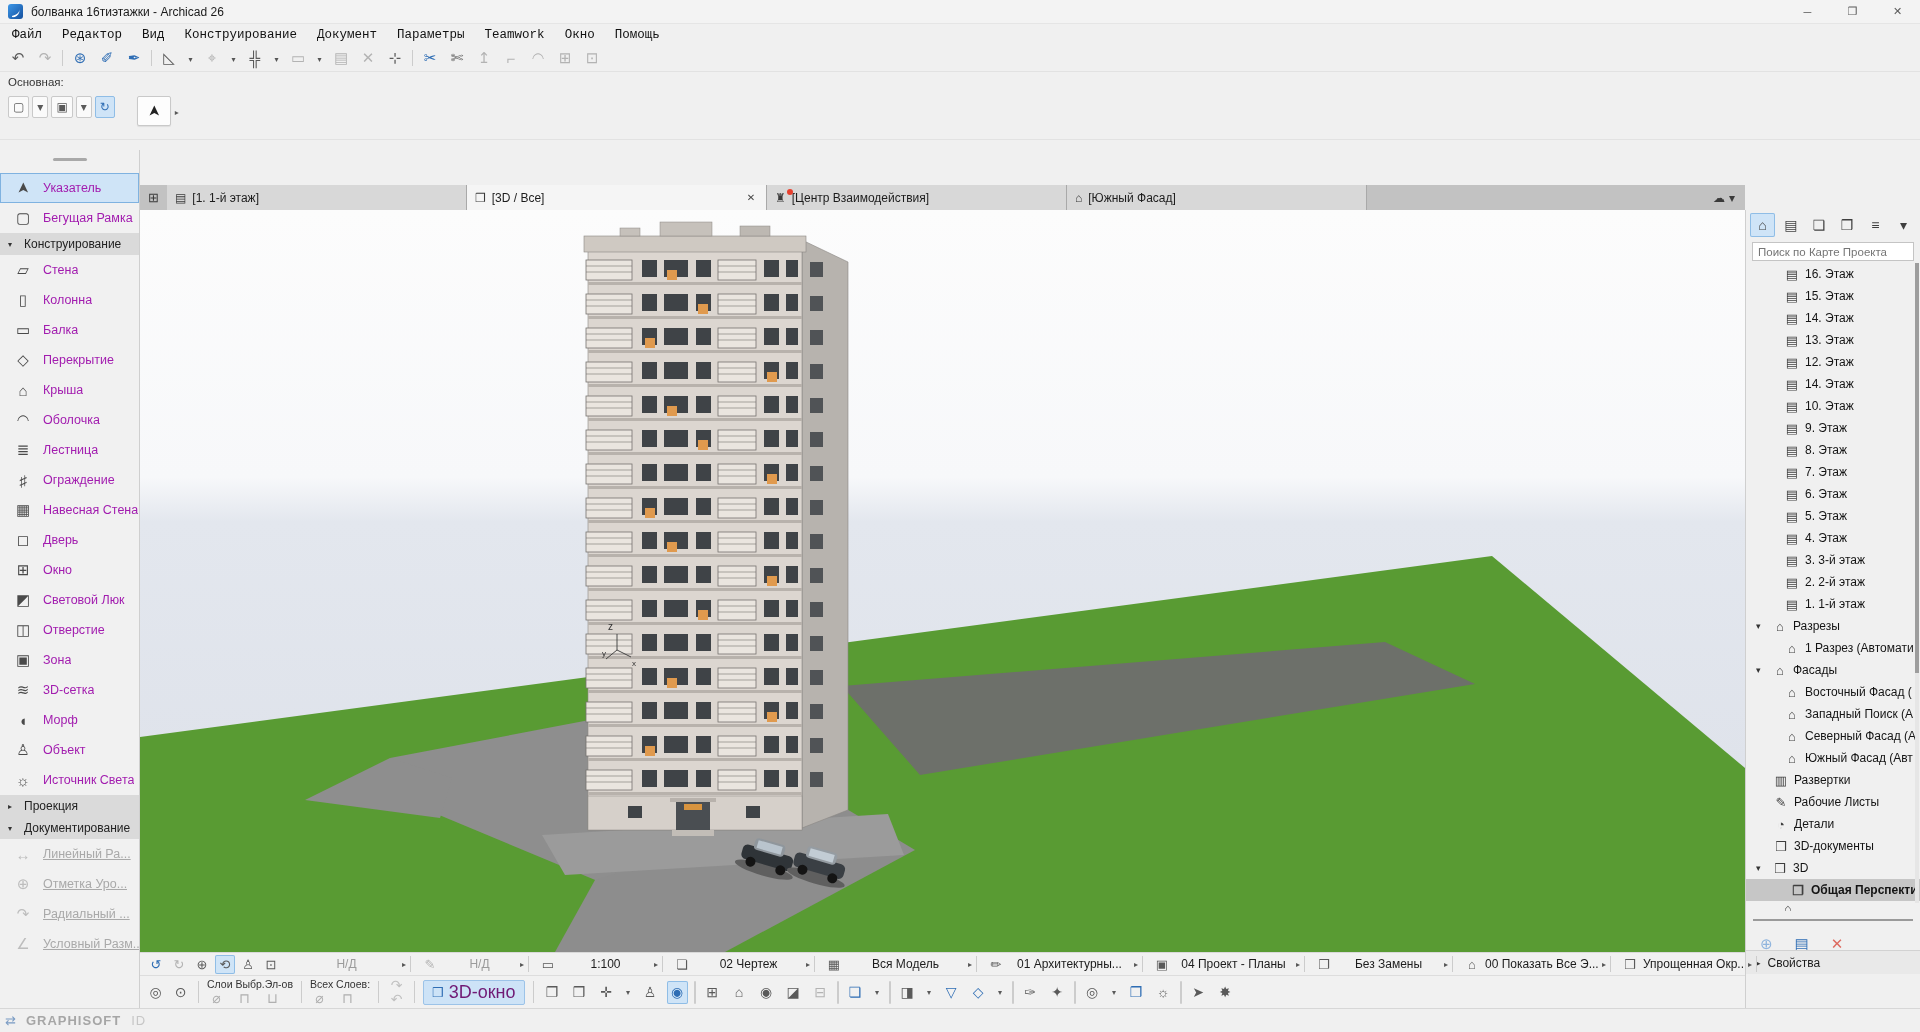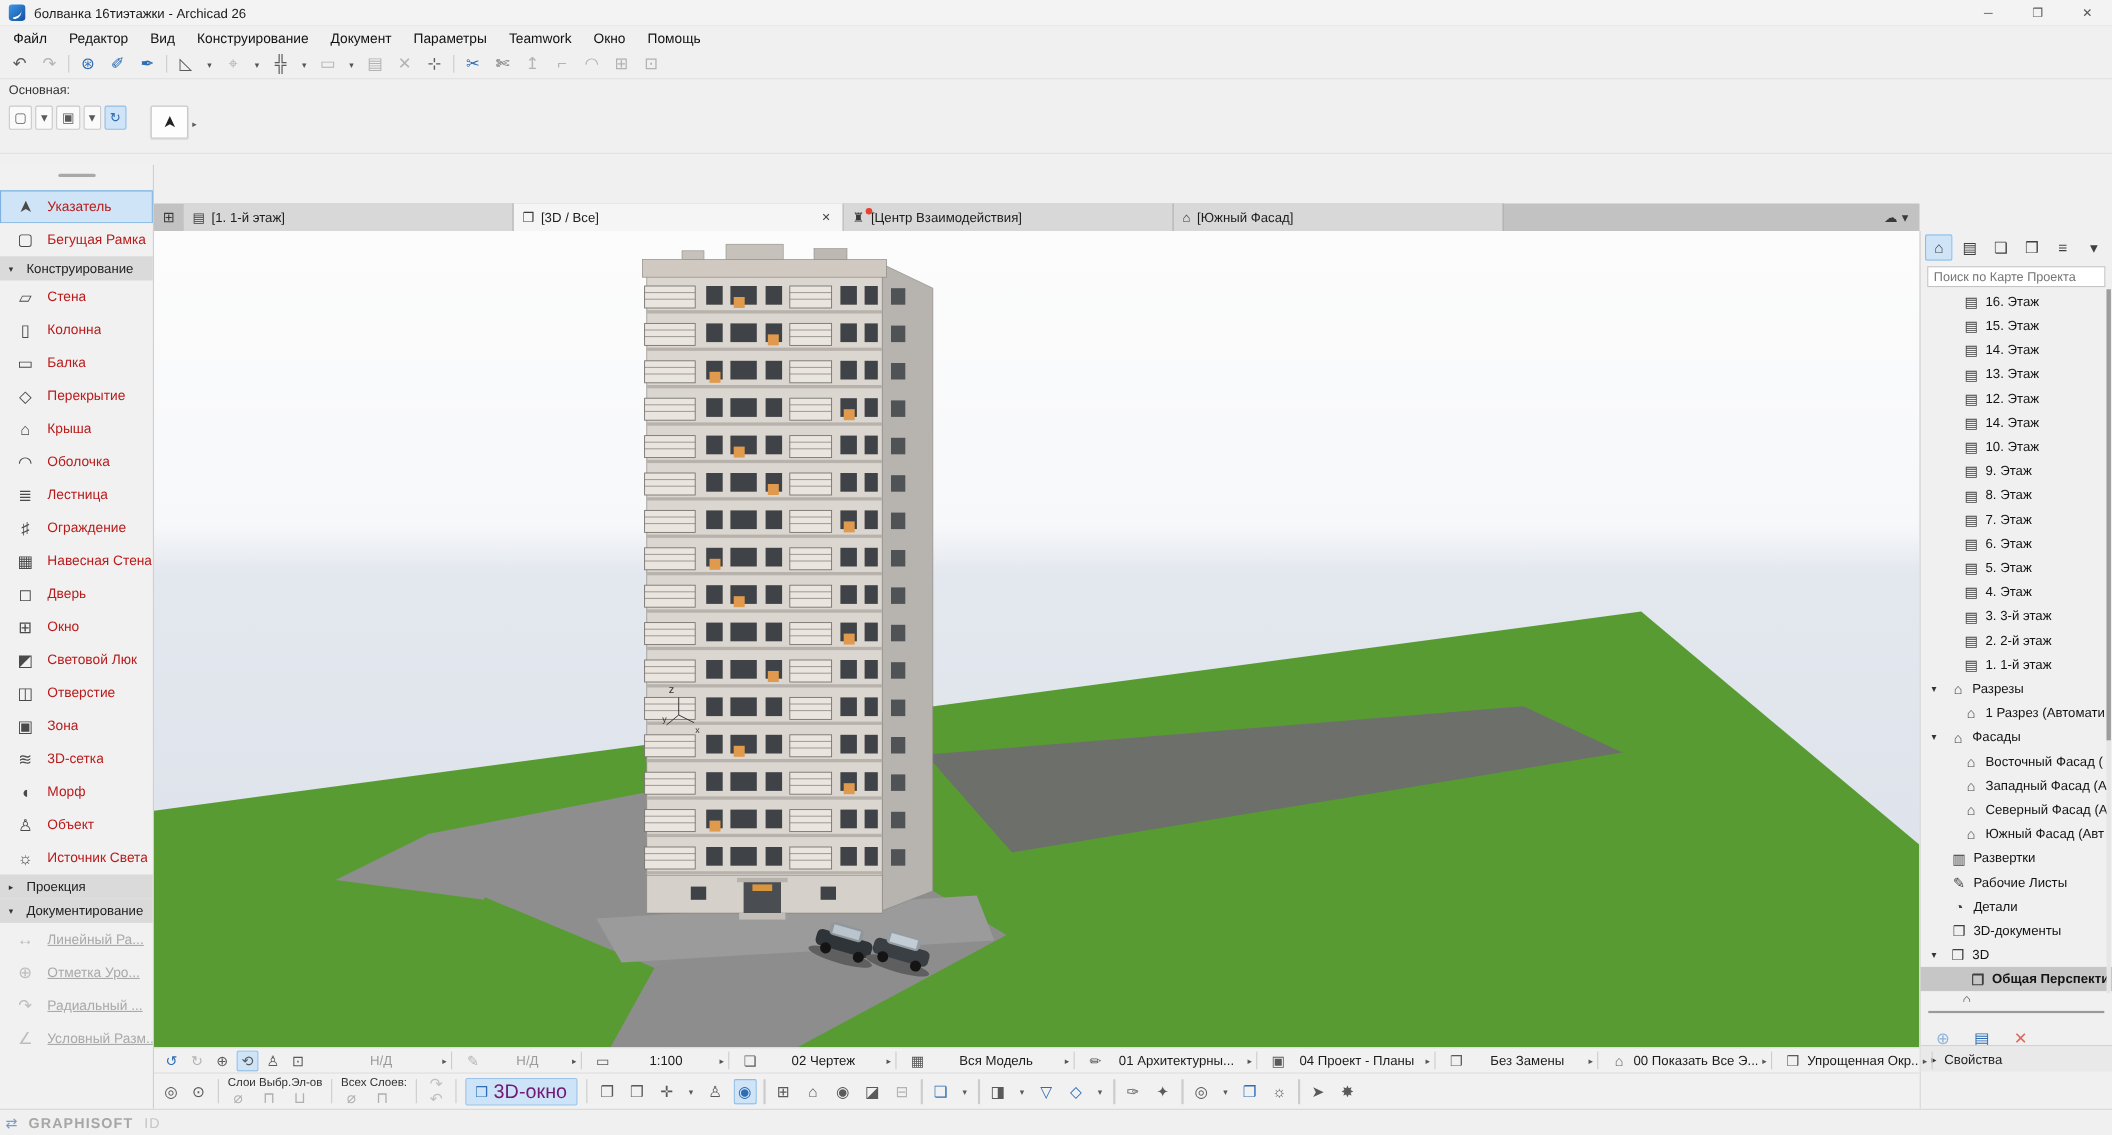--- a/index.html
+++ b/index.html
@@ -14,21 +14,21 @@
   .sep{width:1px;height:16px;background:#cccccc;display:inline-block;}
   
   #titlebar{left:0;top:0;width:1920px;height:24px;background:#f3f3f3;display:flex;align-items:center;border-bottom:1px solid #e5e5e5;}
   #app-logo{width:15px;height:15px;margin:0 8px 0 8px;border-radius:3px;background:linear-gradient(135deg,#3c97e8,#15509e);position:relative;flex:none;}
   #app-logo::after{content:"";position:absolute;left:3px;top:4px;width:9px;height:7px;border-bottom:2px solid #fff;border-radius:0 0 8px 2px;transform:rotate(-12deg);}
   #title-text{font-size:12px;color:#1a1a1a;}
   #titlebar .spacer{flex:1;}
   .win-btn{width:45px;height:24px;display:inline-flex;align-items:center;justify-content:center;font-size:11px;color:#333;}
   .win-btn:last-child{color:#333;}
   
-  #menubar{left:0;top:24px;width:1920px;height:21px;background:#f0f0f0;display:flex;align-items:center;padding-left:2px;}
+  #menubar{left:0;top:24px;width:1920px;height:21px;background:#f0f0f0;display:flex;align-items:center;padding-left:2px;font-family:Liberation Mono, monospace;}
   .menu-item{padding:2px 10px;font-size:12.5px;color:#111;}
   
   #toolbar{left:0;top:45px;width:1920px;height:27px;display:flex;align-items:center;gap:7px;padding-left:8px;border-bottom:1px solid #e2e2e2;}
   #toolbar .icon{font-size:15px;width:20px;}
   #toolbar .icon[data-name="dropdown-icon"]{font-size:8px;width:9px;color:#555;}
   
   #optionsrow{left:0;top:72px;width:1920px;height:20px;display:flex;align-items:center;padding-left:8px;color:#333;font-size:11.5px;}
   #toolsettings{left:0;top:92px;width:1920px;height:48px;display:flex;align-items:flex-start;gap:4px;padding:4px 0 0 8px;border-bottom:1px solid #e2e2e2;}
   .ts-btn{height:22px;border:1px solid #c9c9c9;background:#fafafa;border-radius:2px;display:inline-flex;align-items:center;padding:0 4px;gap:2px;}
   .ts-btn .icon{font-size:12px;}
@@ -47,21 +47,21 @@
   .tab .tab-close{flex:none;font-size:10px;color:#444;width:14px;text-align:center;}
   .tab .dot{position:absolute;left:20px;top:4px;width:6px;height:6px;border-radius:50%;background:#e8412f;}
   #tabstrip .spacer{flex:1;}
   #tabstrip-right{display:flex;align-items:center;gap:4px;padding-right:10px;}
   #tabstrip-right .icon{font-size:12px;color:#3a3a3a;}
   
   #toolbox{left:0;top:150px;width:140px;height:858px;background:#f1f1f1;border-right:1px solid #cfcfcf;overflow:hidden;}
   #toolbox-handle{width:34px;height:3px;background:#a9a9a9;margin:8px auto 12px auto;border-radius:2px;}
   .tb-item.tool{height:30px;display:flex;align-items:center;gap:9px;padding-left:12px;}
   .tb-item.tool .icon{width:22px;font-size:15px;color:#4a4a4a;flex:none;}
-  .tb-item.tool .tb-label{font-size:12.5px;color:#b91c1c;white-space:nowrap;overflow:hidden;}
+  .tb-item.tool .tb-label{font-size:12.5px;color:#a21caf;white-space:nowrap;overflow:hidden;}
   .tb-item.tool.selected{background:#cfe4f7;box-shadow:inset 0 0 0 1px #7fb2e0;}
   .tb-item.tool.disabled .tb-label{color:#a9a9a9;text-decoration:underline;}
   .tb-item.tool.disabled .icon{color:#bdbdbd;}
   .tb-item.header{height:22px;background:#dadada;display:flex;align-items:center;gap:6px;padding-left:8px;font-size:12px;color:#222;}
   .tb-item.header .chev{font-size:8px;color:#333;width:10px;}
   
   #viewport{left:140px;top:210px;width:1605px;height:742px;background:#fbfbfc;}
   
   #sidebar{left:1745px;top:210px;width:175px;height:798px;background:#f0f0f0;border-left:1px solid #cfcfcf;}
   #nav-icons{display:flex;align-items:center;gap:3px;padding:3px 4px;height:30px;}
@@ -686,21 +686,21 @@
 
         <div class="tree-item level-2" data-name="project-map-item">
 
           <span class="icon" data-name="elevation-icon">⌂</span>
           <span>Восточный Фасад (</span>
         </div>
 
         <div class="tree-item level-2" data-name="project-map-item">
 
           <span class="icon" data-name="elevation-icon">⌂</span>
-          <span>Западный Фасад (А</span>
+          <span>Западный Поиск (А</span>
         </div>
 
         <div class="tree-item level-2" data-name="project-map-item">
 
           <span class="icon" data-name="elevation-icon">⌂</span>
           <span>Северный Фасад (А</span>
         </div>
 
         <div class="tree-item level-2" data-name="project-map-item">
 

